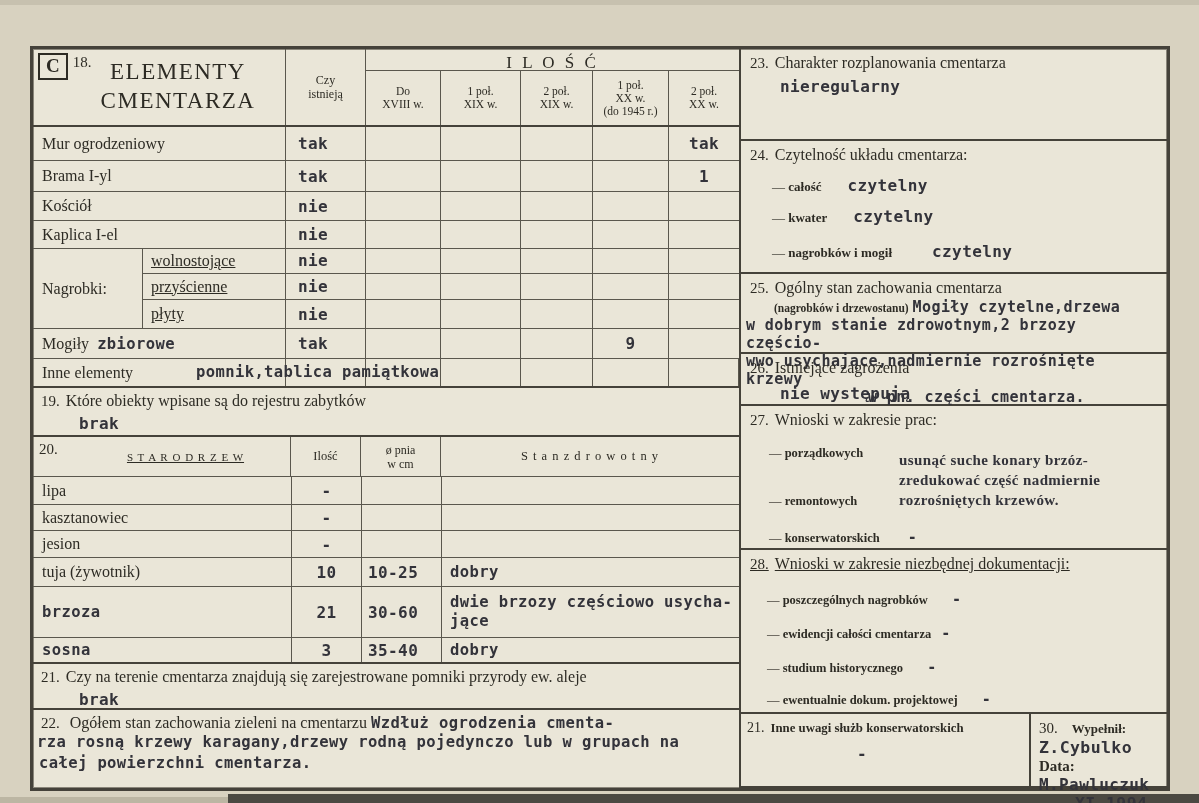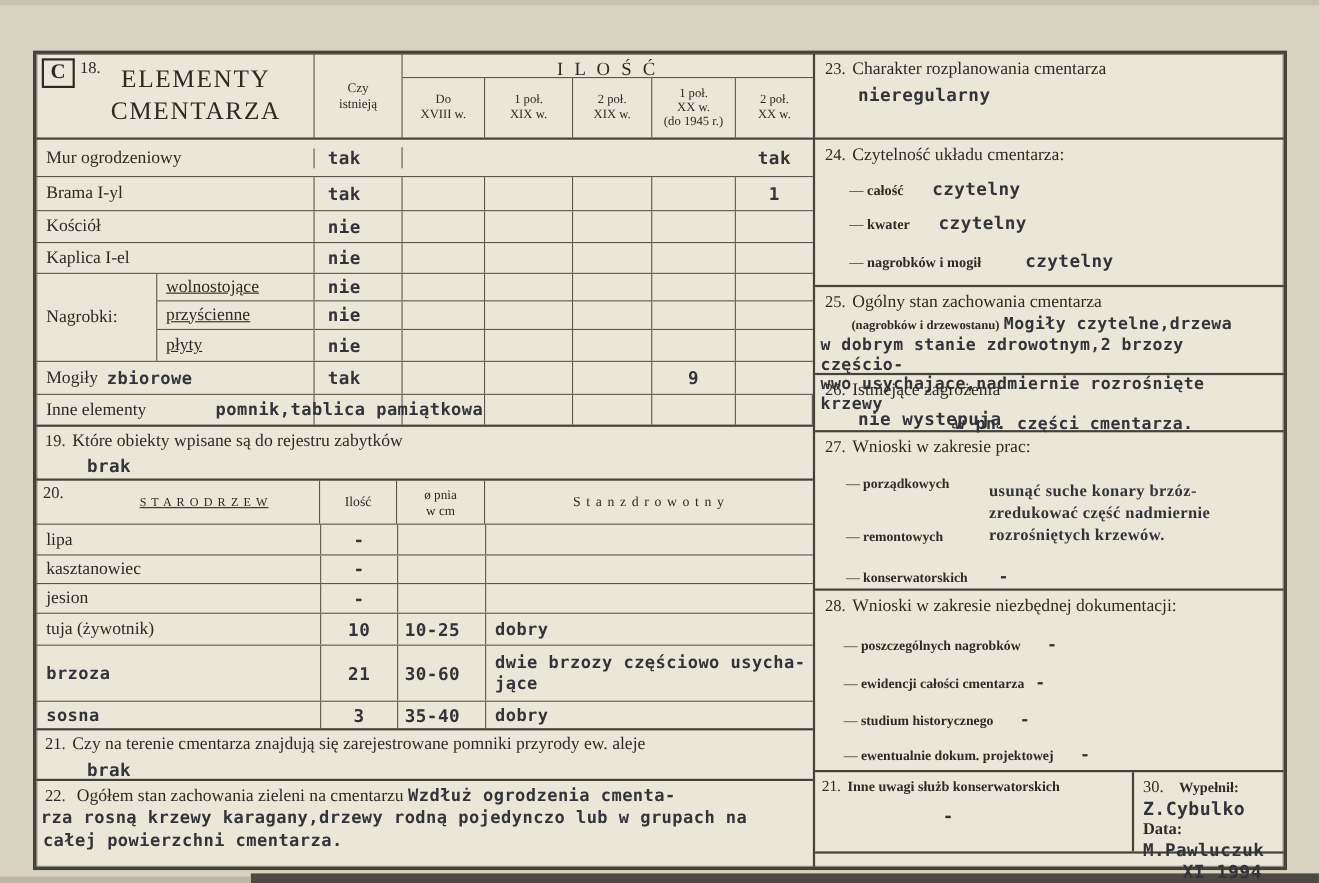--- a/index.html
+++ b/index.html
@@ -45,21 +45,21 @@
          font-size:12px;text-align:center;line-height:14px;}
   .h-right{flex:1;display:flex;flex-direction:column;}
   .h-ilosc{height:22px;border-bottom:1px solid var(--thin);text-align:center;font-size:17px;letter-spacing:3px;padding-top:4px;}
   .h-cols{flex:1;display:flex;}
   .h-col{border-right:1px solid var(--thin);display:flex;align-items:center;justify-content:center;
          text-align:center;font-size:11.5px;line-height:13px;}
   .h-col:last-child{border-right:none;}
   .w1{width:75px;}.w2{width:80px;}.w3{width:72px;}.w4{width:76px;}.w5{flex:1;}
 
   .trow{display:flex;border-top:1px solid var(--thin);}
-  .bt2{border-top:2px solid var(--line);align-items:center;}
+  .bt2{border-top:2px solid var(--line);}
   .cell{border-right:1px solid var(--thin);display:flex;align-items:center;}
   .cell:last-child{border-right:none;}
   .lab{width:253px;padding-left:9px;font-size:16px;white-space:nowrap;overflow:visible;}
   .czy{width:80px;padding-left:12px;font-size:16px;}
   .pc{justify-content:center;font-size:16px;}
 
   
   .nag{display:flex;border-top:1px solid var(--thin);height:80px;position:relative;}
   .nag-left{width:110px;border-right:1px solid var(--thin);display:flex;align-items:center;padding-left:9px;font-size:16px;}
   .nag-mid{width:143px;border-right:1px solid var(--thin);display:flex;flex-direction:column;}
@@ -98,26 +98,26 @@
   .t20row .c-stan{flex:1;border-left:1px solid var(--thin);display:flex;align-items:center;padding-left:8px;font-size:15.5px;line-height:19px;}
 
   
   .s22-line1{font-size:16px;}
   .s22 .typed{font-size:15.5px;}
   .s22-l2{margin-left:-4px;line-height:21px;}
   .s22-l3{margin-left:-2px;line-height:21px;}
 
   
   .rsec{border-bottom:2px solid var(--line);padding:5px 9px;position:relative;}
-  .r23{height:78px;}
+  .r23{height:92px;}
   .r24{height:134px;}
   .r25{height:80px;overflow:visible;border-bottom:2px solid var(--line);}
   .r26{height:52px;}
   .r27{height:144px;}
-  .r28{height:165px;}
+  .r28{height:165px;text-decoration:underline;}
   .r2930{height:74px;display:flex;padding:0;}
   .rq{font-size:16px;}
   .rans{margin-left:30px;margin-top:5px;font-size:16px;}
 
   .dash-item::before{content:"— ";font-weight:normal;}
   .s24-item{margin-top:12px;margin-left:22px;font-size:13px;font-weight:bold;}
   .s24-item .typed{font-size:16px;margin-left:26px;font-weight:bold;}
   .s24-item:nth-child(4) .typed{margin-left:40px;}
 
   .sub-small{font-size:11.5px;font-weight:bold;margin-left:24px;}

